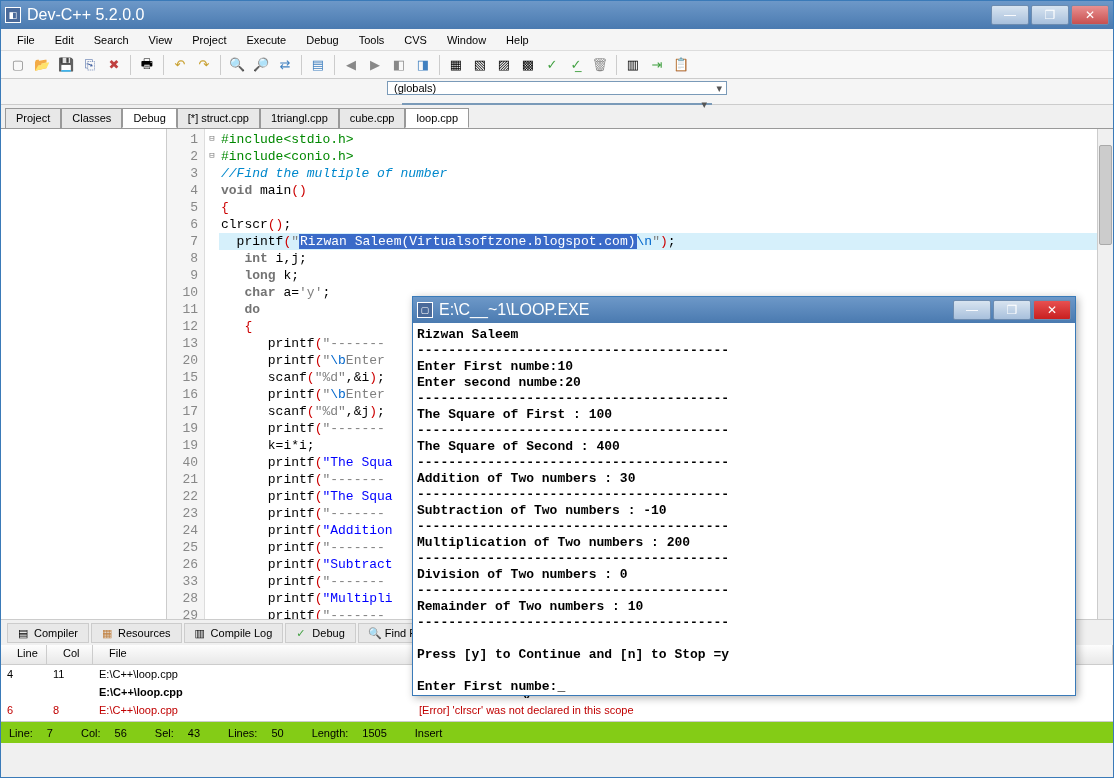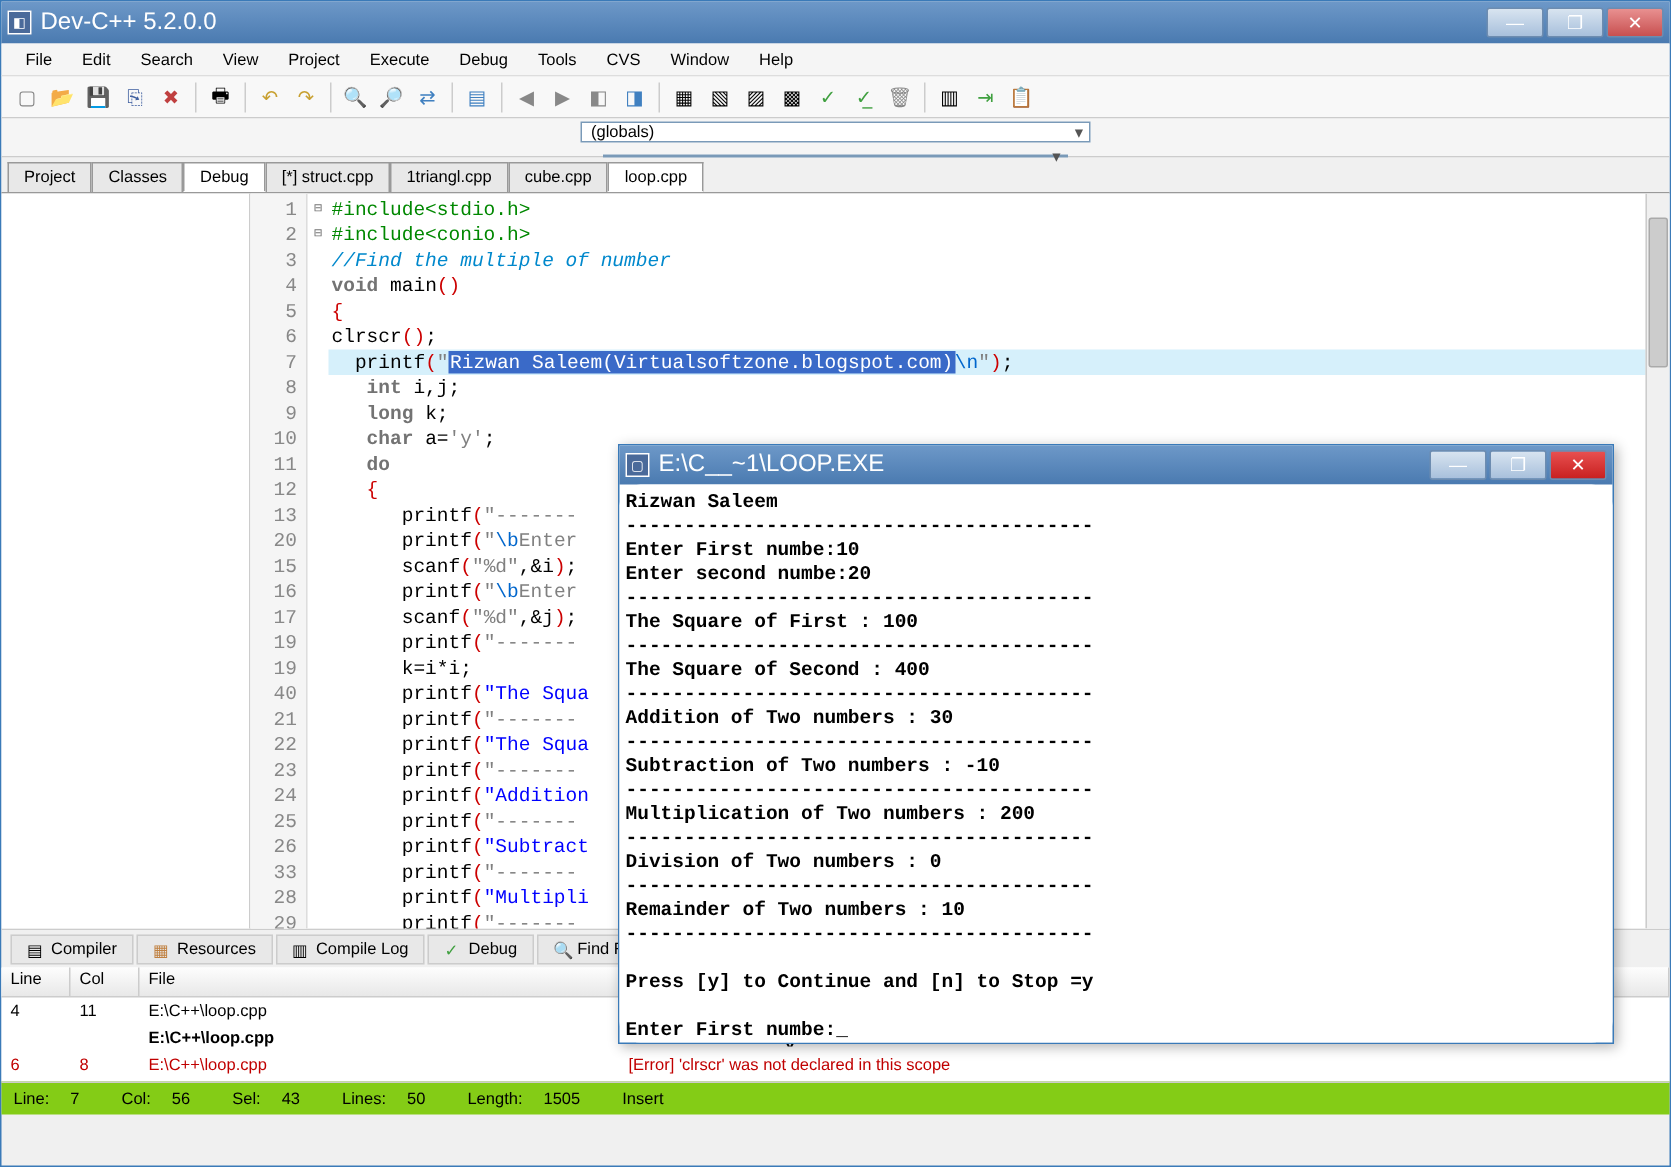--- a/index.html
+++ b/index.html
@@ -52,21 +52,21 @@
 .sel { background: #3a6ac8; color: #fff; padding: 0 1px; }
 .scroll-v { position: absolute; right: 0; top: 0; bottom: 0; width: 16px; background: #f0f0f0; border-left: 1px solid #ccc; }
 .scroll-v .thumb { position: absolute; left: 1px; right: 1px; top: 16px; height: 100px; background: #ccc; border: 1px solid #aaa; border-radius: 2px; }
 
 .bottom-tabs { height: 26px; background: #f0f0f0; border-top: 1px solid #ccc; display: flex; align-items: center; padding: 2px 6px; gap: 2px; }
 .btab { padding: 3px 10px; background: #e8e8e8; border: 1px solid #ccc; display: flex; align-items: center; gap: 4px; cursor: pointer; font-size: 11px; }
 .btab-icon { width: 12px; height: 12px; display: inline-block; }
 
 .output-grid { height: 76px; background: #fff; font-size: 11px; }
 .output-header { display: flex; background: linear-gradient(#fdfdfd, #e8e8e8); height: 20px; border-bottom: 1px solid #ccc; }
-.oh-cell { padding: 2px 6px; border-right: 1px solid #ccc; }
+.oh-cell { padding: 2px 16px; border-right: 1px solid #ccc; }
 .oh-line { width: 46px; } .oh-col { width: 46px; } .oh-file { width: 320px; } .oh-msg { flex: 1; }
 .output-row { display: flex; height: 18px; align-items: center; }
 .or-cell { padding: 0 6px; }
 .or-red { color: #c00000; }
 .or-bold { font-weight: bold; }
 
 .statusbar { height: 22px; background: #84cc16; border-top: 1px solid #ccc; display: flex; align-items: center; padding: 0 8px; gap: 28px; font-size: 11px; }
 .sb-item { display: flex; gap: 14px; }
 
 

